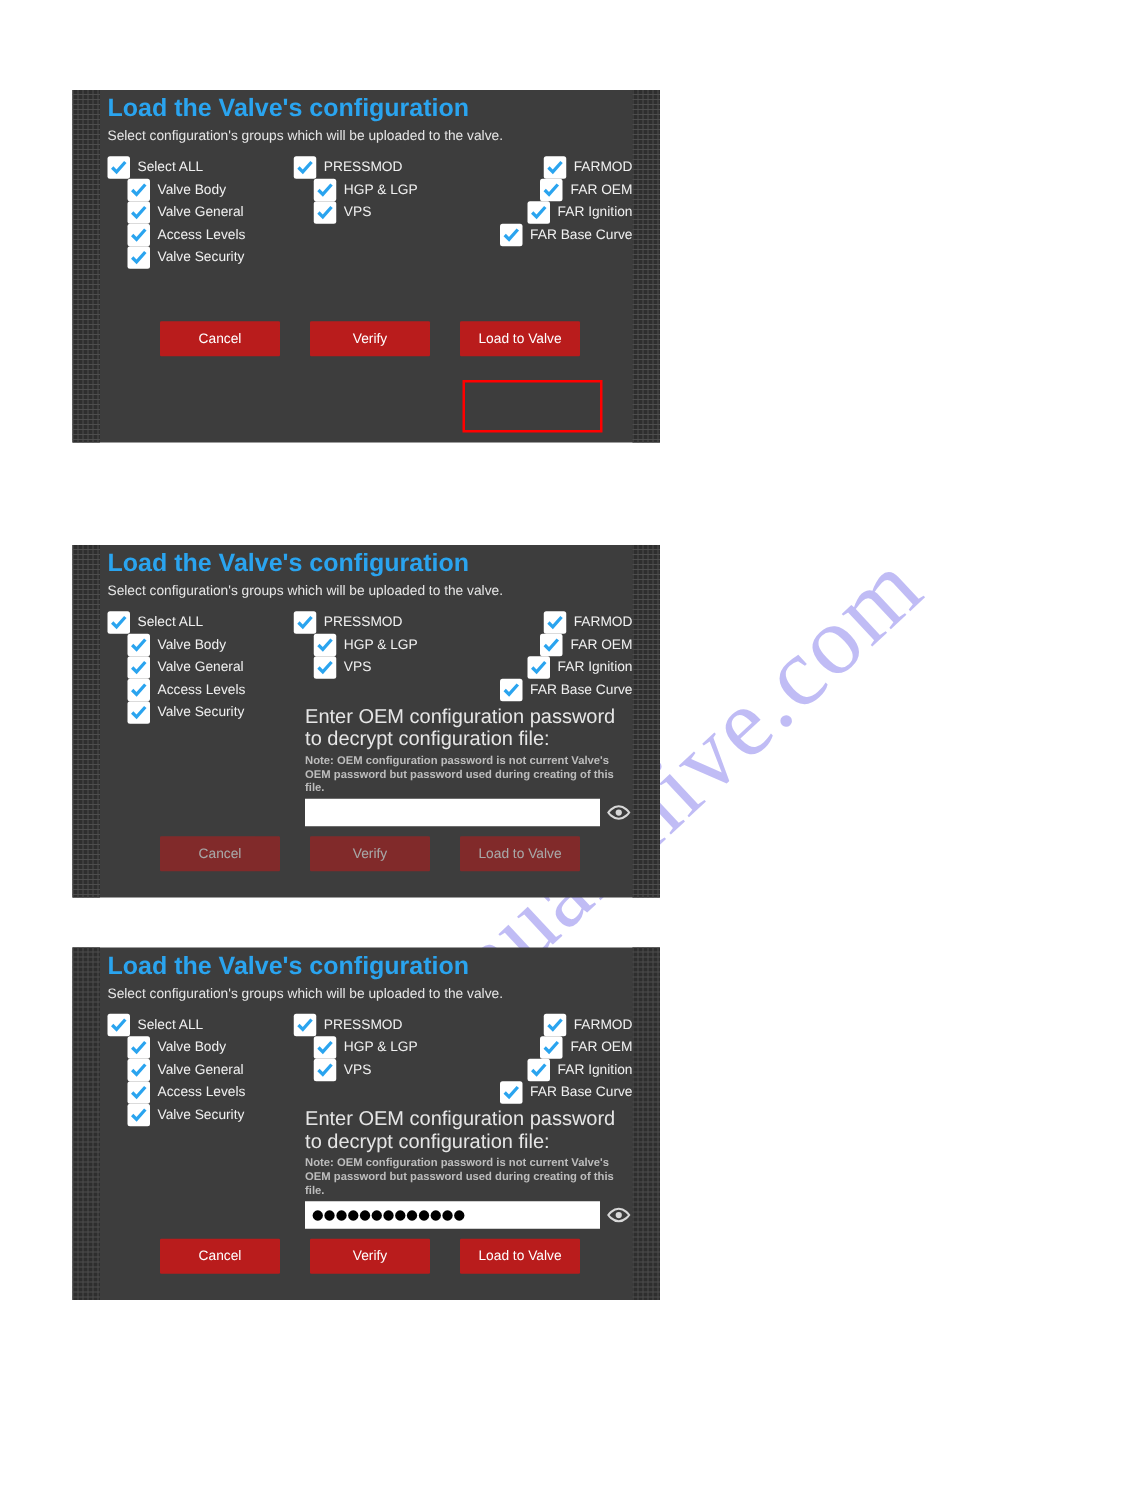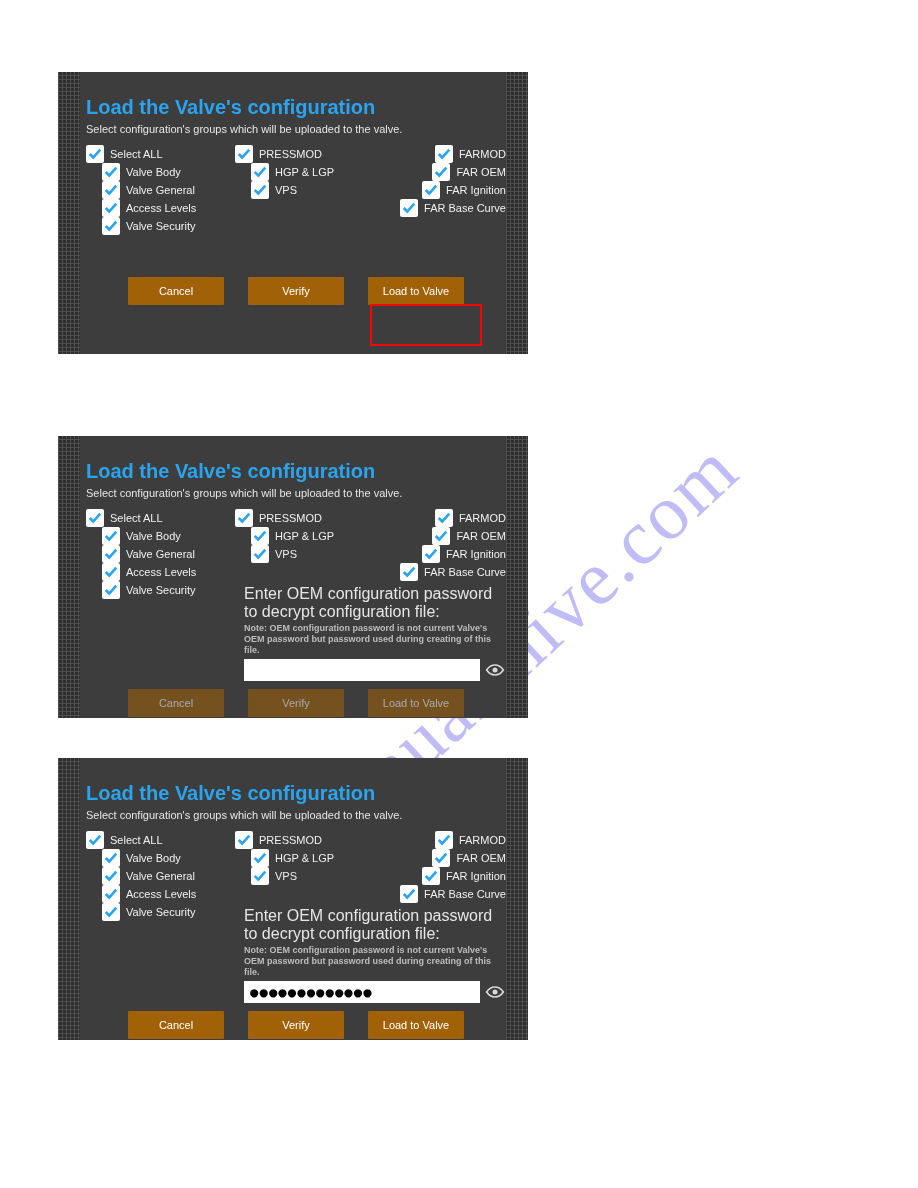--- a/index.html
+++ b/index.html
@@ -31,21 +31,21 @@
     background-image:
       linear-gradient(90deg, rgba(80,80,80,0.9) 1px, transparent 1px),
       linear-gradient(0deg, rgba(80,80,80,0.9) 1px, transparent 1px);
     background-size: 4px 4px;
     background-color: #2e2e2e;
   }
   .hatch.left  { left: 0;  width: 22px; }
   .hatch.right { right: 0; width: 22px; }
   .panel-inner {
     position: relative;
-    padding: 24px 22px 10px 28px;
+    padding: 4px 22px 10px 28px;
   }
   .title {
     color: #2aa4ef;
     font-size: 20px;
     font-weight: bold;
     margin: 0 0 4px 0;
   }
   .subtitle {
     font-size: 11px;
     color: #e6e6e6;
@@ -85,21 +85,21 @@
     color: #f0f0f0;
     white-space: nowrap;
   }
   .btn-row {
     display: flex;
     gap: 24px;
     justify-content: center;
     margin-top: 18px;
   }
   .btn {
-    background: #a16207;
+    background: #b91c1c;
     color: #ffffff;
     font-size: 11px;
     text-align: center;
     padding: 8px 0;
     width: 96px;
     border-radius: 1px;
   }
   .btn.dim { opacity: .55; }
   .highlight {
     position: absolute;

